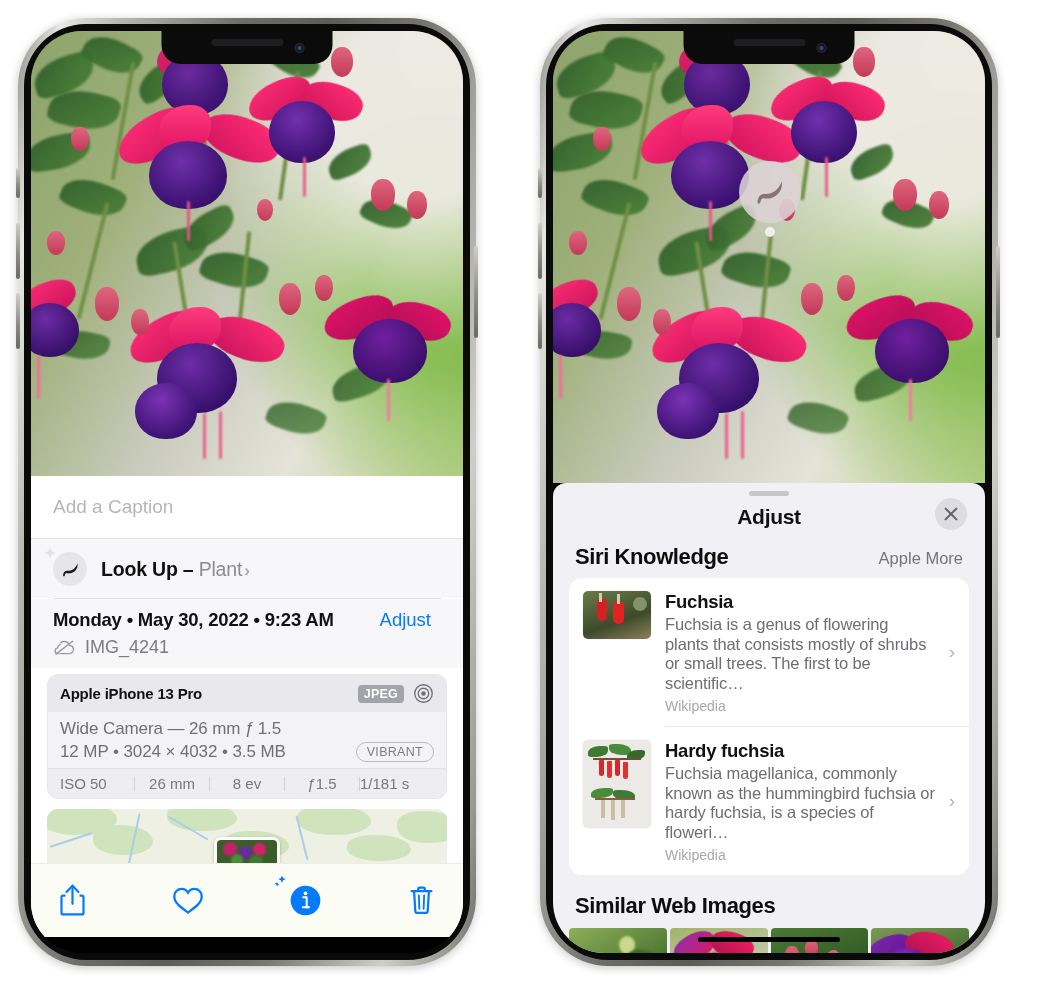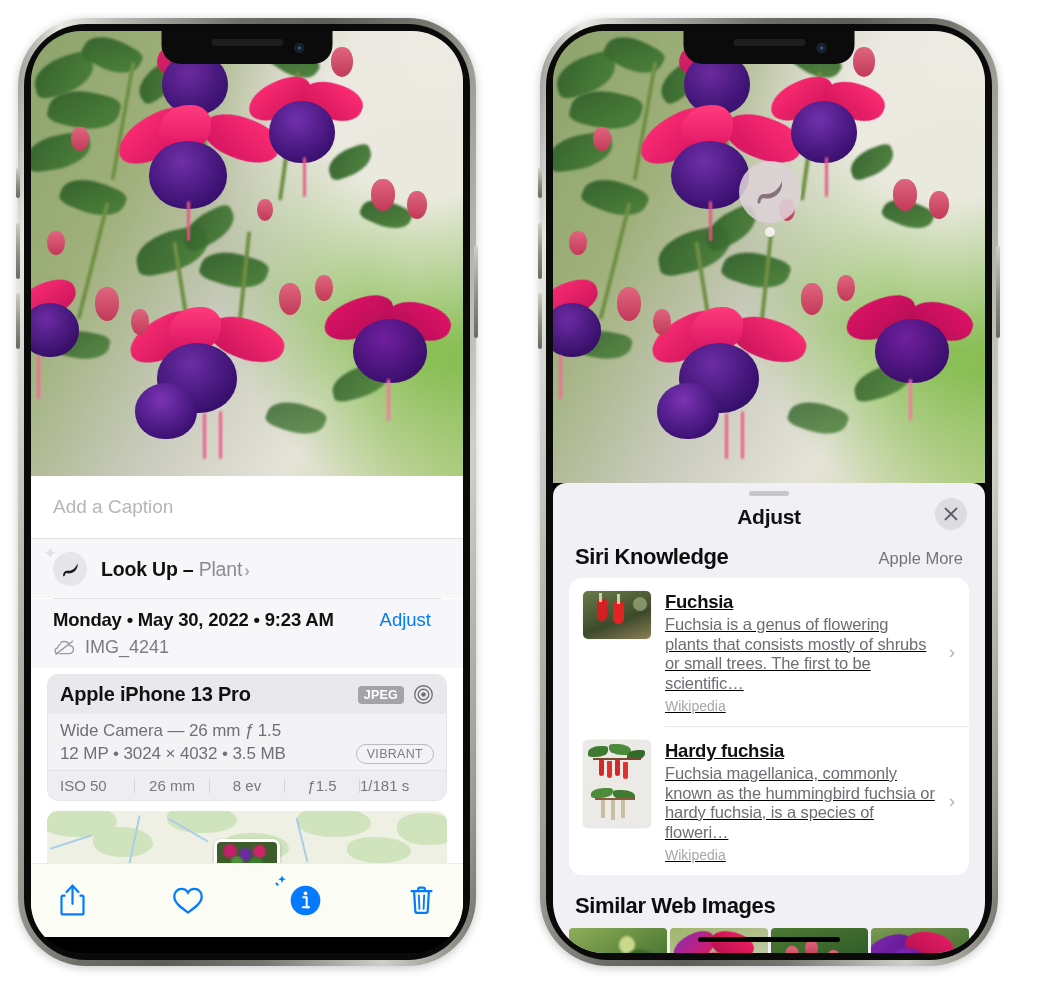--- a/index.html
+++ b/index.html
@@ -59,21 +59,21 @@
   .hairline{height:1px;background:#e1e1e4;margin:0 22px;}
   .meta{background:#f7f7f9;padding:10px 32px 10px 22px;}
   .meta-row1{display:flex;align-items:baseline;justify-content:space-between;}
   .meta-date{font-size:18.5px;font-weight:600;color:#111;letter-spacing:-.2px;}
   .adjust{font-size:18.5px;color:#047aff;}
   .meta-row2{display:flex;align-items:center;gap:9px;margin-top:6px;}
   .fname{font-size:18px;color:#7c7c82;}
 
   .camcard{margin:6px 16px 0 16px;border-radius:11px;overflow:hidden;background:#f1f1f4;border:1px solid #e6e6e9;}
   .camhead{display:flex;align-items:center;justify-content:space-between;padding:8px 12px;background:#e9e9ed;}
-  .camname{font-size:20px;font-weight:600;color:#111;letter-spacing:-.2px;}
+  .camname{font-size:15px;font-weight:600;color:#111;letter-spacing:-.2px;}
   .camhead-right{display:flex;align-items:center;gap:9px;}
   .jpeg{background:#a3a3aa;color:#fff;font-size:12.5px;font-weight:600;padding:2px 6px;border-radius:4px;letter-spacing:.2px;}
   .cambody{padding:7px 12px 6px 12px;background:#f3f3f6;}
   .lens{font-size:17px;color:#6f6f76;letter-spacing:-.1px;}
   .specrow{display:flex;align-items:center;justify-content:space-between;margin-top:3px;}
   .specs{font-size:17px;color:#6f6f76;letter-spacing:-.1px;}
   .vibrant{font-size:12.5px;color:#7c7c84;border:1px solid #b9b9c0;border-radius:11px;padding:2px 10px;letter-spacing:.3px;}
   .exif{display:flex;align-items:center;background:#eeeef2;border-top:1px solid #e2e2e6;padding:6px 12px;}
   .exif span.v{flex:1;text-align:center;font-size:15px;color:#77777e;}
   .exif span.v:first-child{text-align:left;}
@@ -94,21 +94,21 @@
   .grabber{width:40px;height:5px;border-radius:3px;background:#c6c6cc;margin:8px auto 0 auto;}
   .rhead{position:relative;height:42px;display:flex;align-items:center;justify-content:center;}
   .rtitle{font-size:21px;font-weight:700;color:#111;letter-spacing:-.3px;}
   .closebtn{position:absolute;right:18px;top:2px;width:32px;height:32px;border-radius:50%;background:#dcdce1;display:flex;align-items:center;justify-content:center;}
   .sechead{display:flex;align-items:baseline;justify-content:space-between;padding:6px 22px 8px 22px;}
   .sectitle{font-size:22px;font-weight:700;color:#0d0d0d;letter-spacing:-.4px;}
   .showmore{font-size:16.5px;color:#74747b;}
   .card{margin:0 16px;background:#fff;border-radius:13px;overflow:hidden;}
   .krow{display:flex;align-items:flex-start;gap:14px;padding:13px 14px 12px 14px;position:relative;}
   .kthumb{flex:0 0 auto;border-radius:5px;overflow:hidden;position:relative;box-shadow:0 0 0 .5px rgba(0,0,0,.07);}
-  .kbody{flex:1;min-width:0;padding-right:20px;text-decoration:underline;}
+  .kbody{flex:1;min-width:0;padding-right:20px;}
   .ktitle{font-size:18.5px;font-weight:700;color:#111;letter-spacing:-.25px;margin-bottom:2px;}
   .kdesc{font-size:16.5px;line-height:19.5px;color:#6d6d74;letter-spacing:-.1px;}
   .ksrc{font-size:14px;color:#a7a7ae;margin-top:5px;}
   .kchev{position:absolute;right:14px;top:50%;transform:translateY(-50%);color:#b3b3ba;font-size:19px;}
   .ksep{height:1px;background:#e8e8ec;margin-left:96px;}
   .simhead{padding:18px 22px 9px 22px;}
   .simgrid{display:flex;gap:3px;padding:0 16px;}
   .simtile{flex:1;height:86px;border-radius:4px;overflow:hidden;position:relative;}
 
   .bloom{position:absolute;border-radius:50%;filter:blur(1px);}

